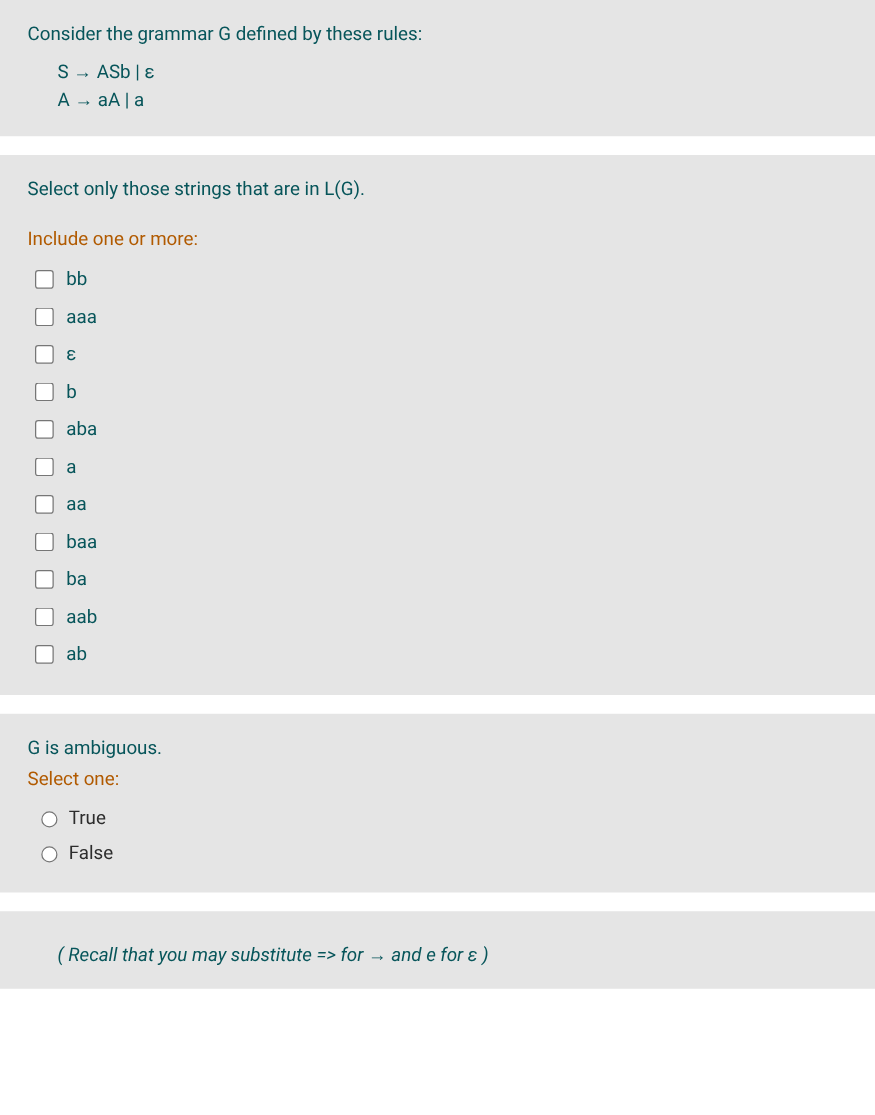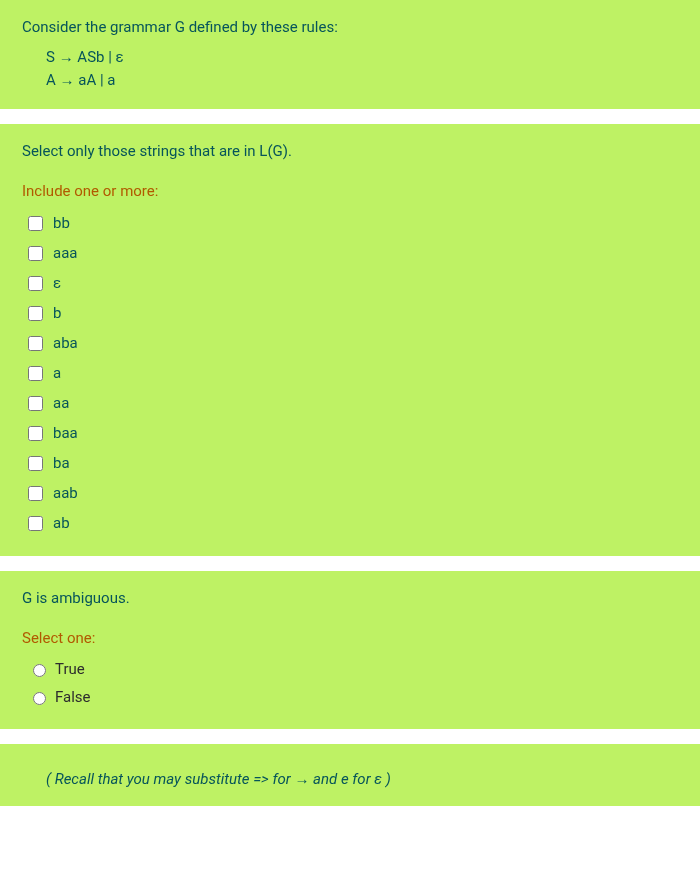--- a/index.html
+++ b/index.html
@@ -6,21 +6,21 @@
   body {
     margin: 0;
     padding: 0;
     font-family: -apple-system, BlinkMacSystemFont, "Segoe UI", Roboto, "Helvetica Neue", Arial, sans-serif;
     background: #ffffff;
     font-size: 15px;
     color: #2d2d2d;
     width: 700px;
   }
   .panel {
-    background: #bef264;
+    background: #e5e5e5;
     margin: 0 0 15px 0;
     padding: 18px 22px;
   }
   .panel:first-child { margin-top: 0; }
   .q-text { color: #07555a; margin-bottom: 10px; }
   .rules { margin-left: 24px; color: #07555a; line-height: 1.5; }
   .instruction { color: #07555a; margin-bottom: 22px; }
   .select-label { color: #b15a00; margin-bottom: 8px; }
   .options { margin-left: 6px; }
   .option-row {
@@ -41,21 +41,21 @@
   }
   .radio-label {
     margin-left: 6px;
     color: #2d2d2d;
   }
   .tf-row {
     display: flex;
     align-items: center;
     padding: 5px 0;
   }
-  .statement { color: #07555a; margin-bottom: 22px; }
+  .statement { color: #07555a; margin-bottom: 7px; }
   .explain { color: #07555a; line-height: 1.7; }
   .explain em { font-style: italic; }
   .explain strong { font-weight: 700; }
   .recall { color: #07555a; font-style: italic; margin-top: 8px; margin-left: 24px; }
 </style>
 </head>
 <body>
 
 <div class="panel">
   <div class="q-text">Consider the grammar G defined by these rules:</div>

